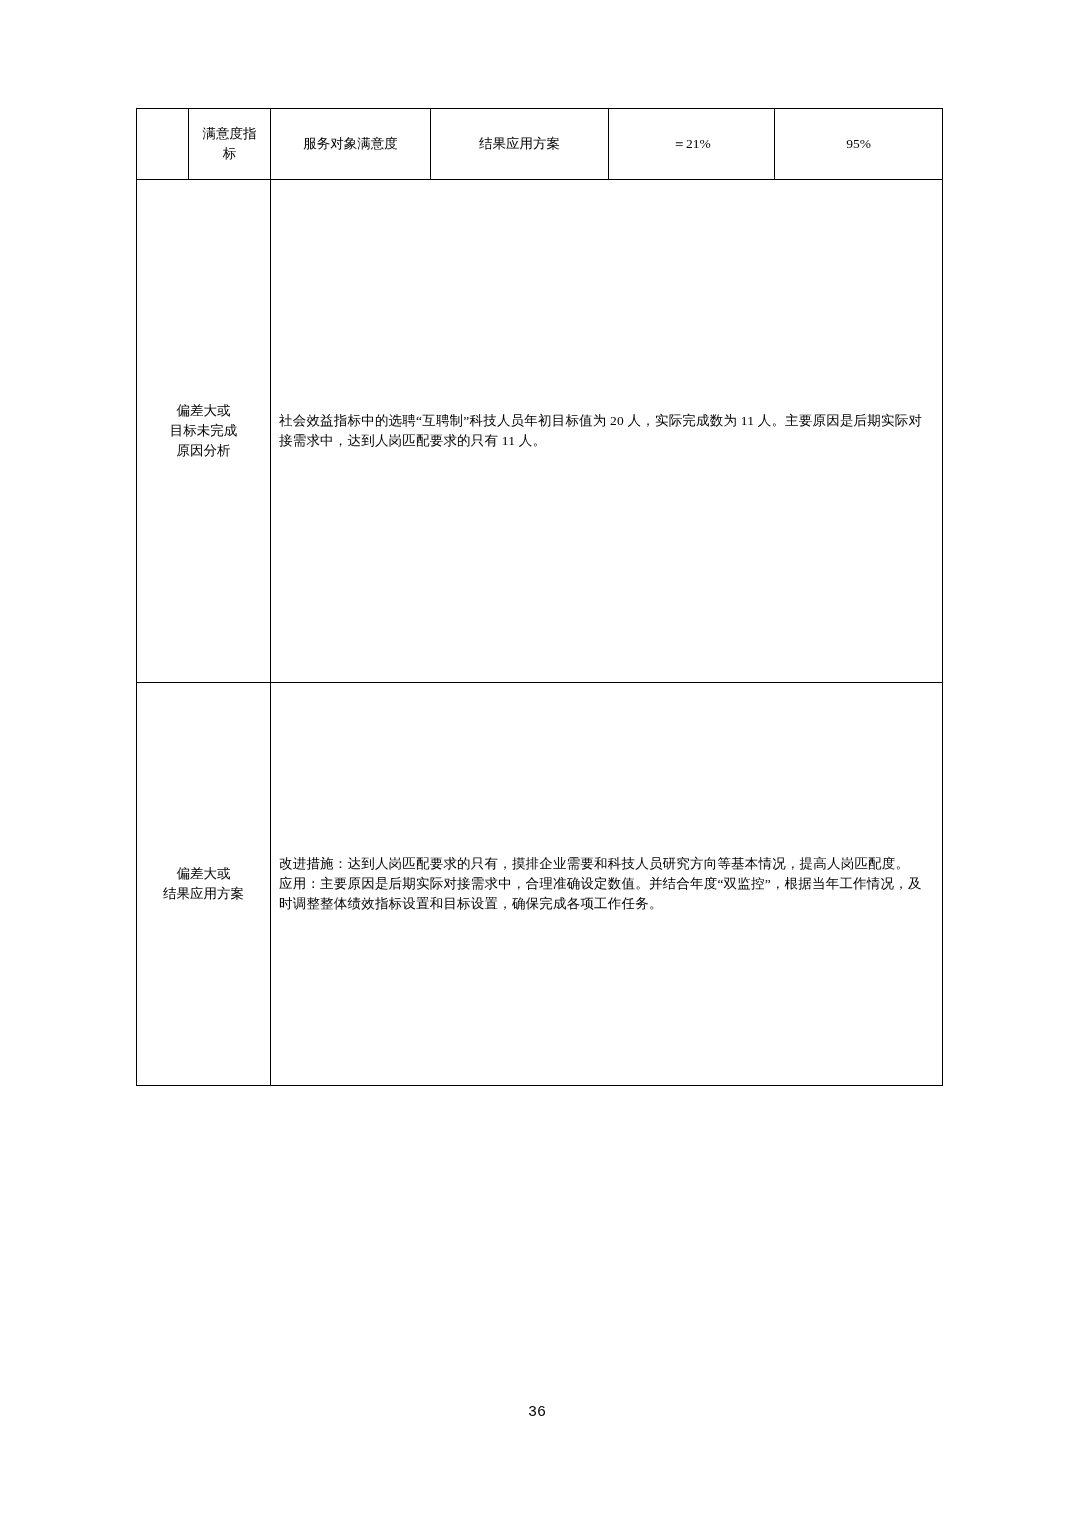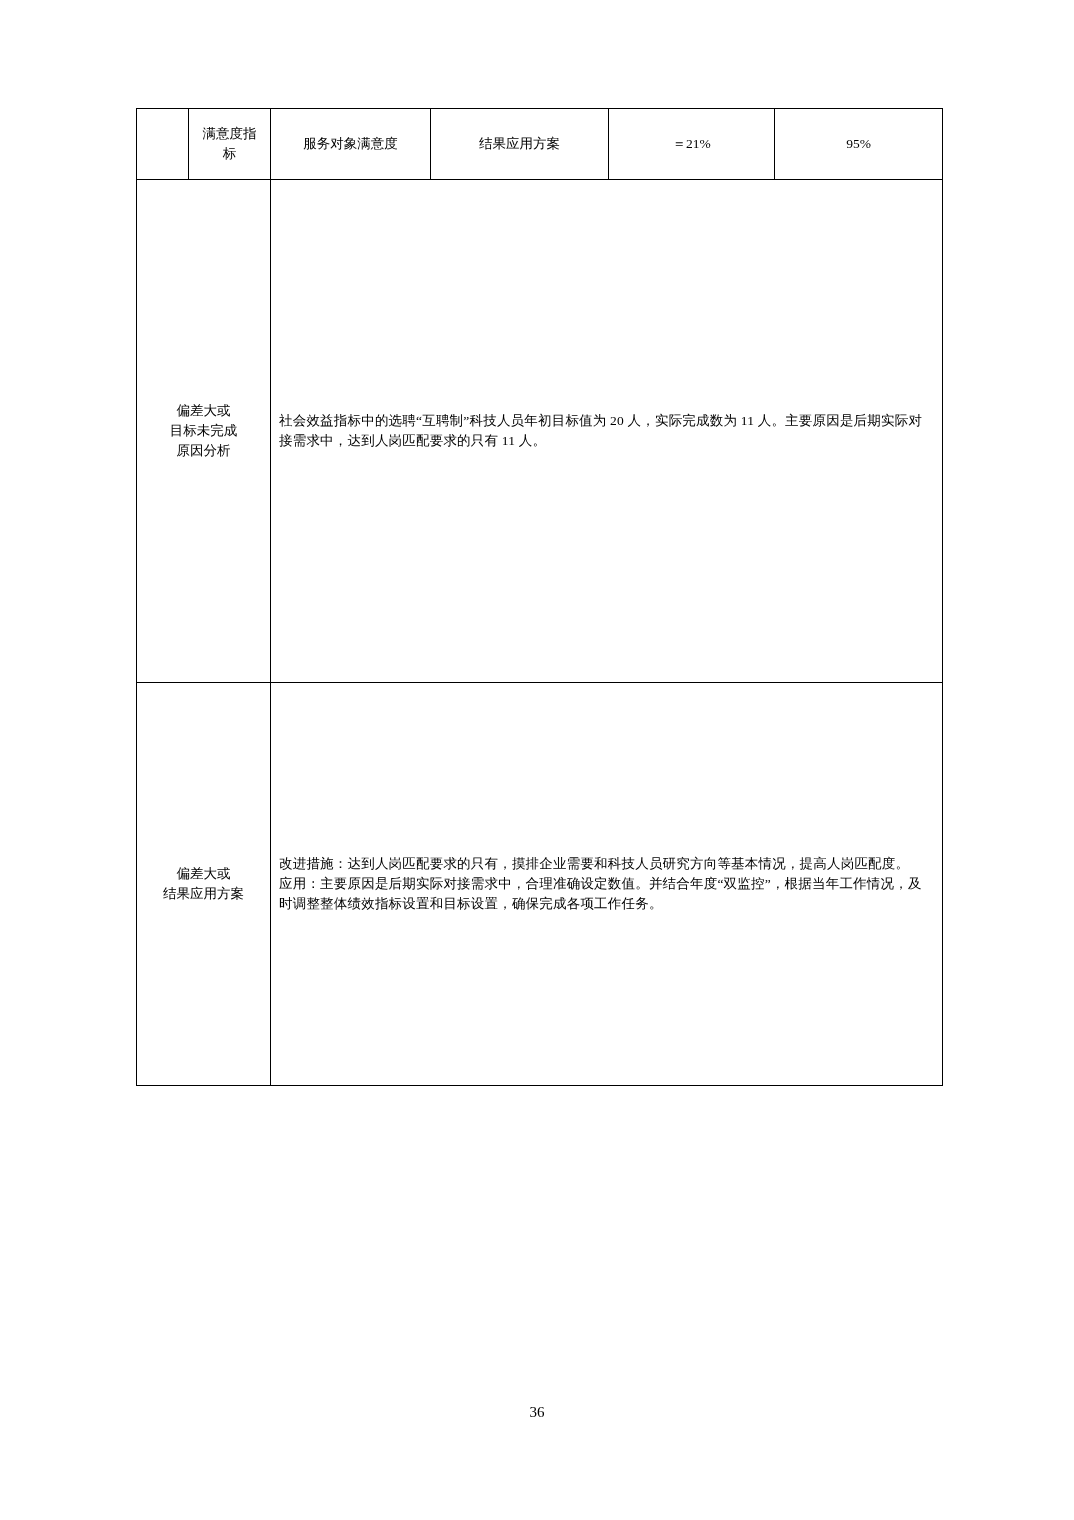--- a/index.html
+++ b/index.html
@@ -73,21 +73,21 @@
     display: block;
     text-align: center;
   }
   .page-number {
     position: absolute;
     left: 0;
     right: 0;
     top: 1404px;
     text-align: center;
     font-size: 15px;
-    font-family: Liberation Serif, serif;
+    font-family: Liberation Mono, monospace;
   }
 </style>
 </head>
 <body>
 
 <div class="page">
 
   <table class="doc-table">
     <colgroup>
       <col class="w1">

